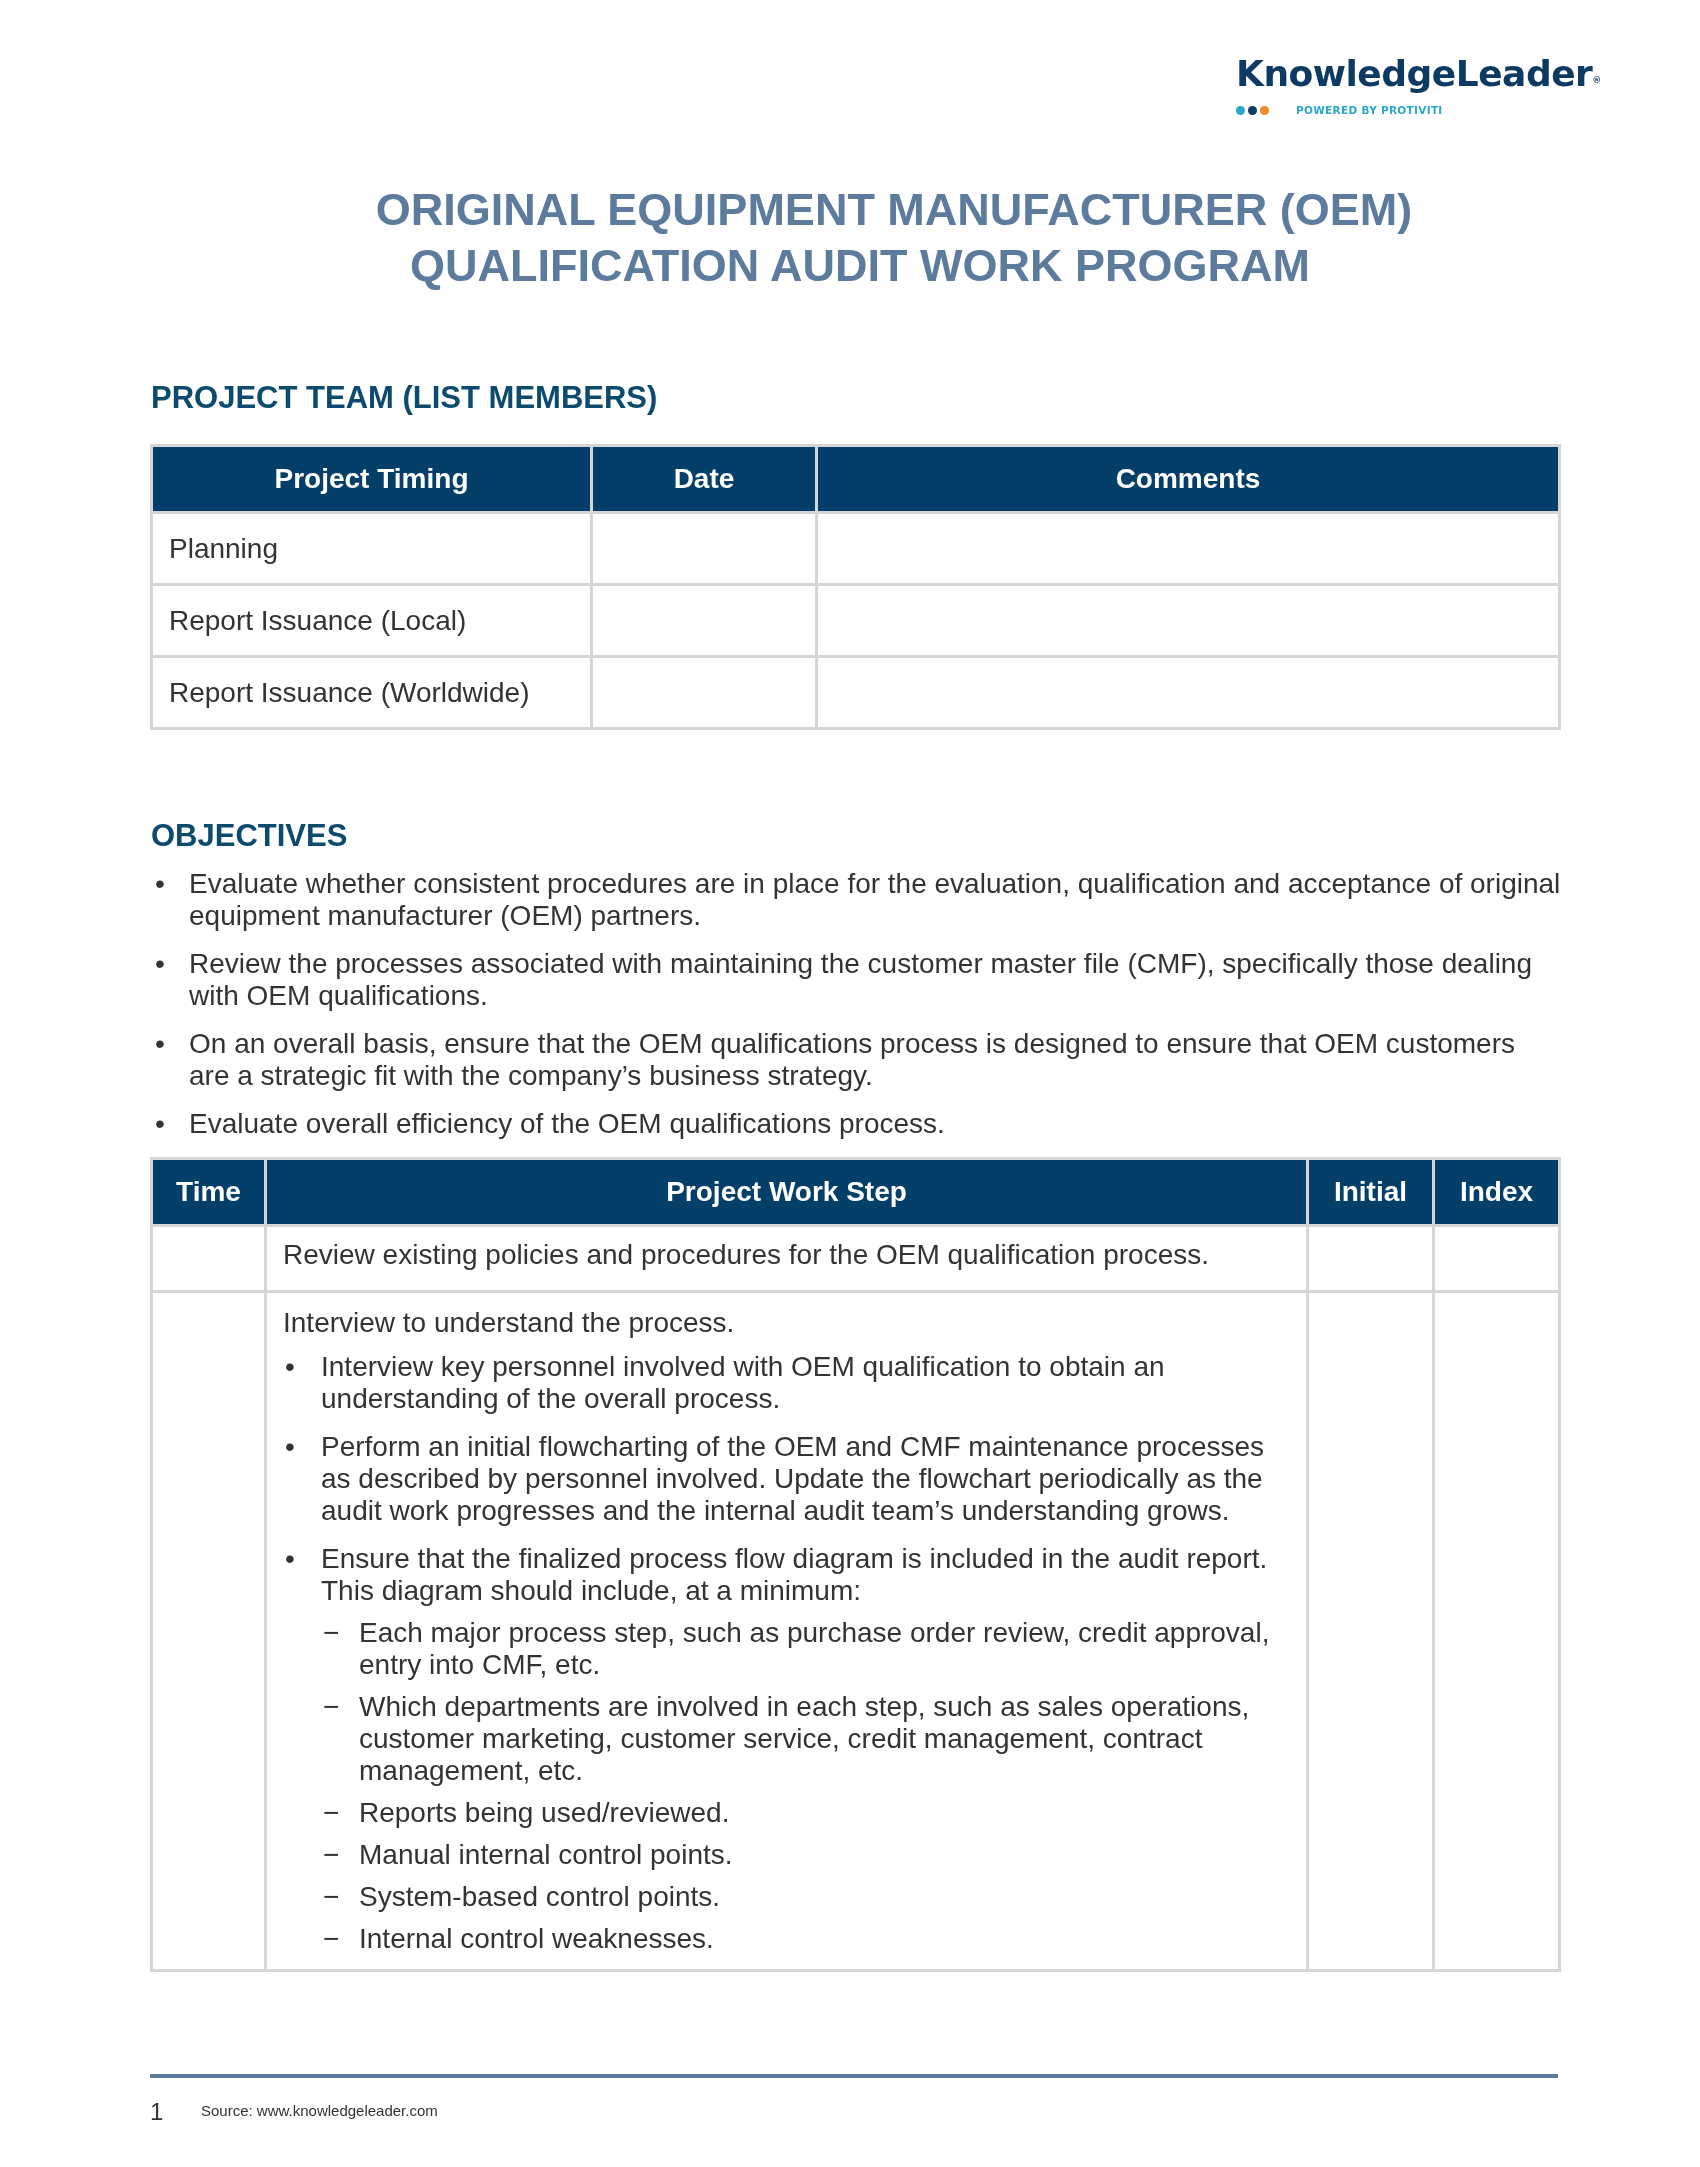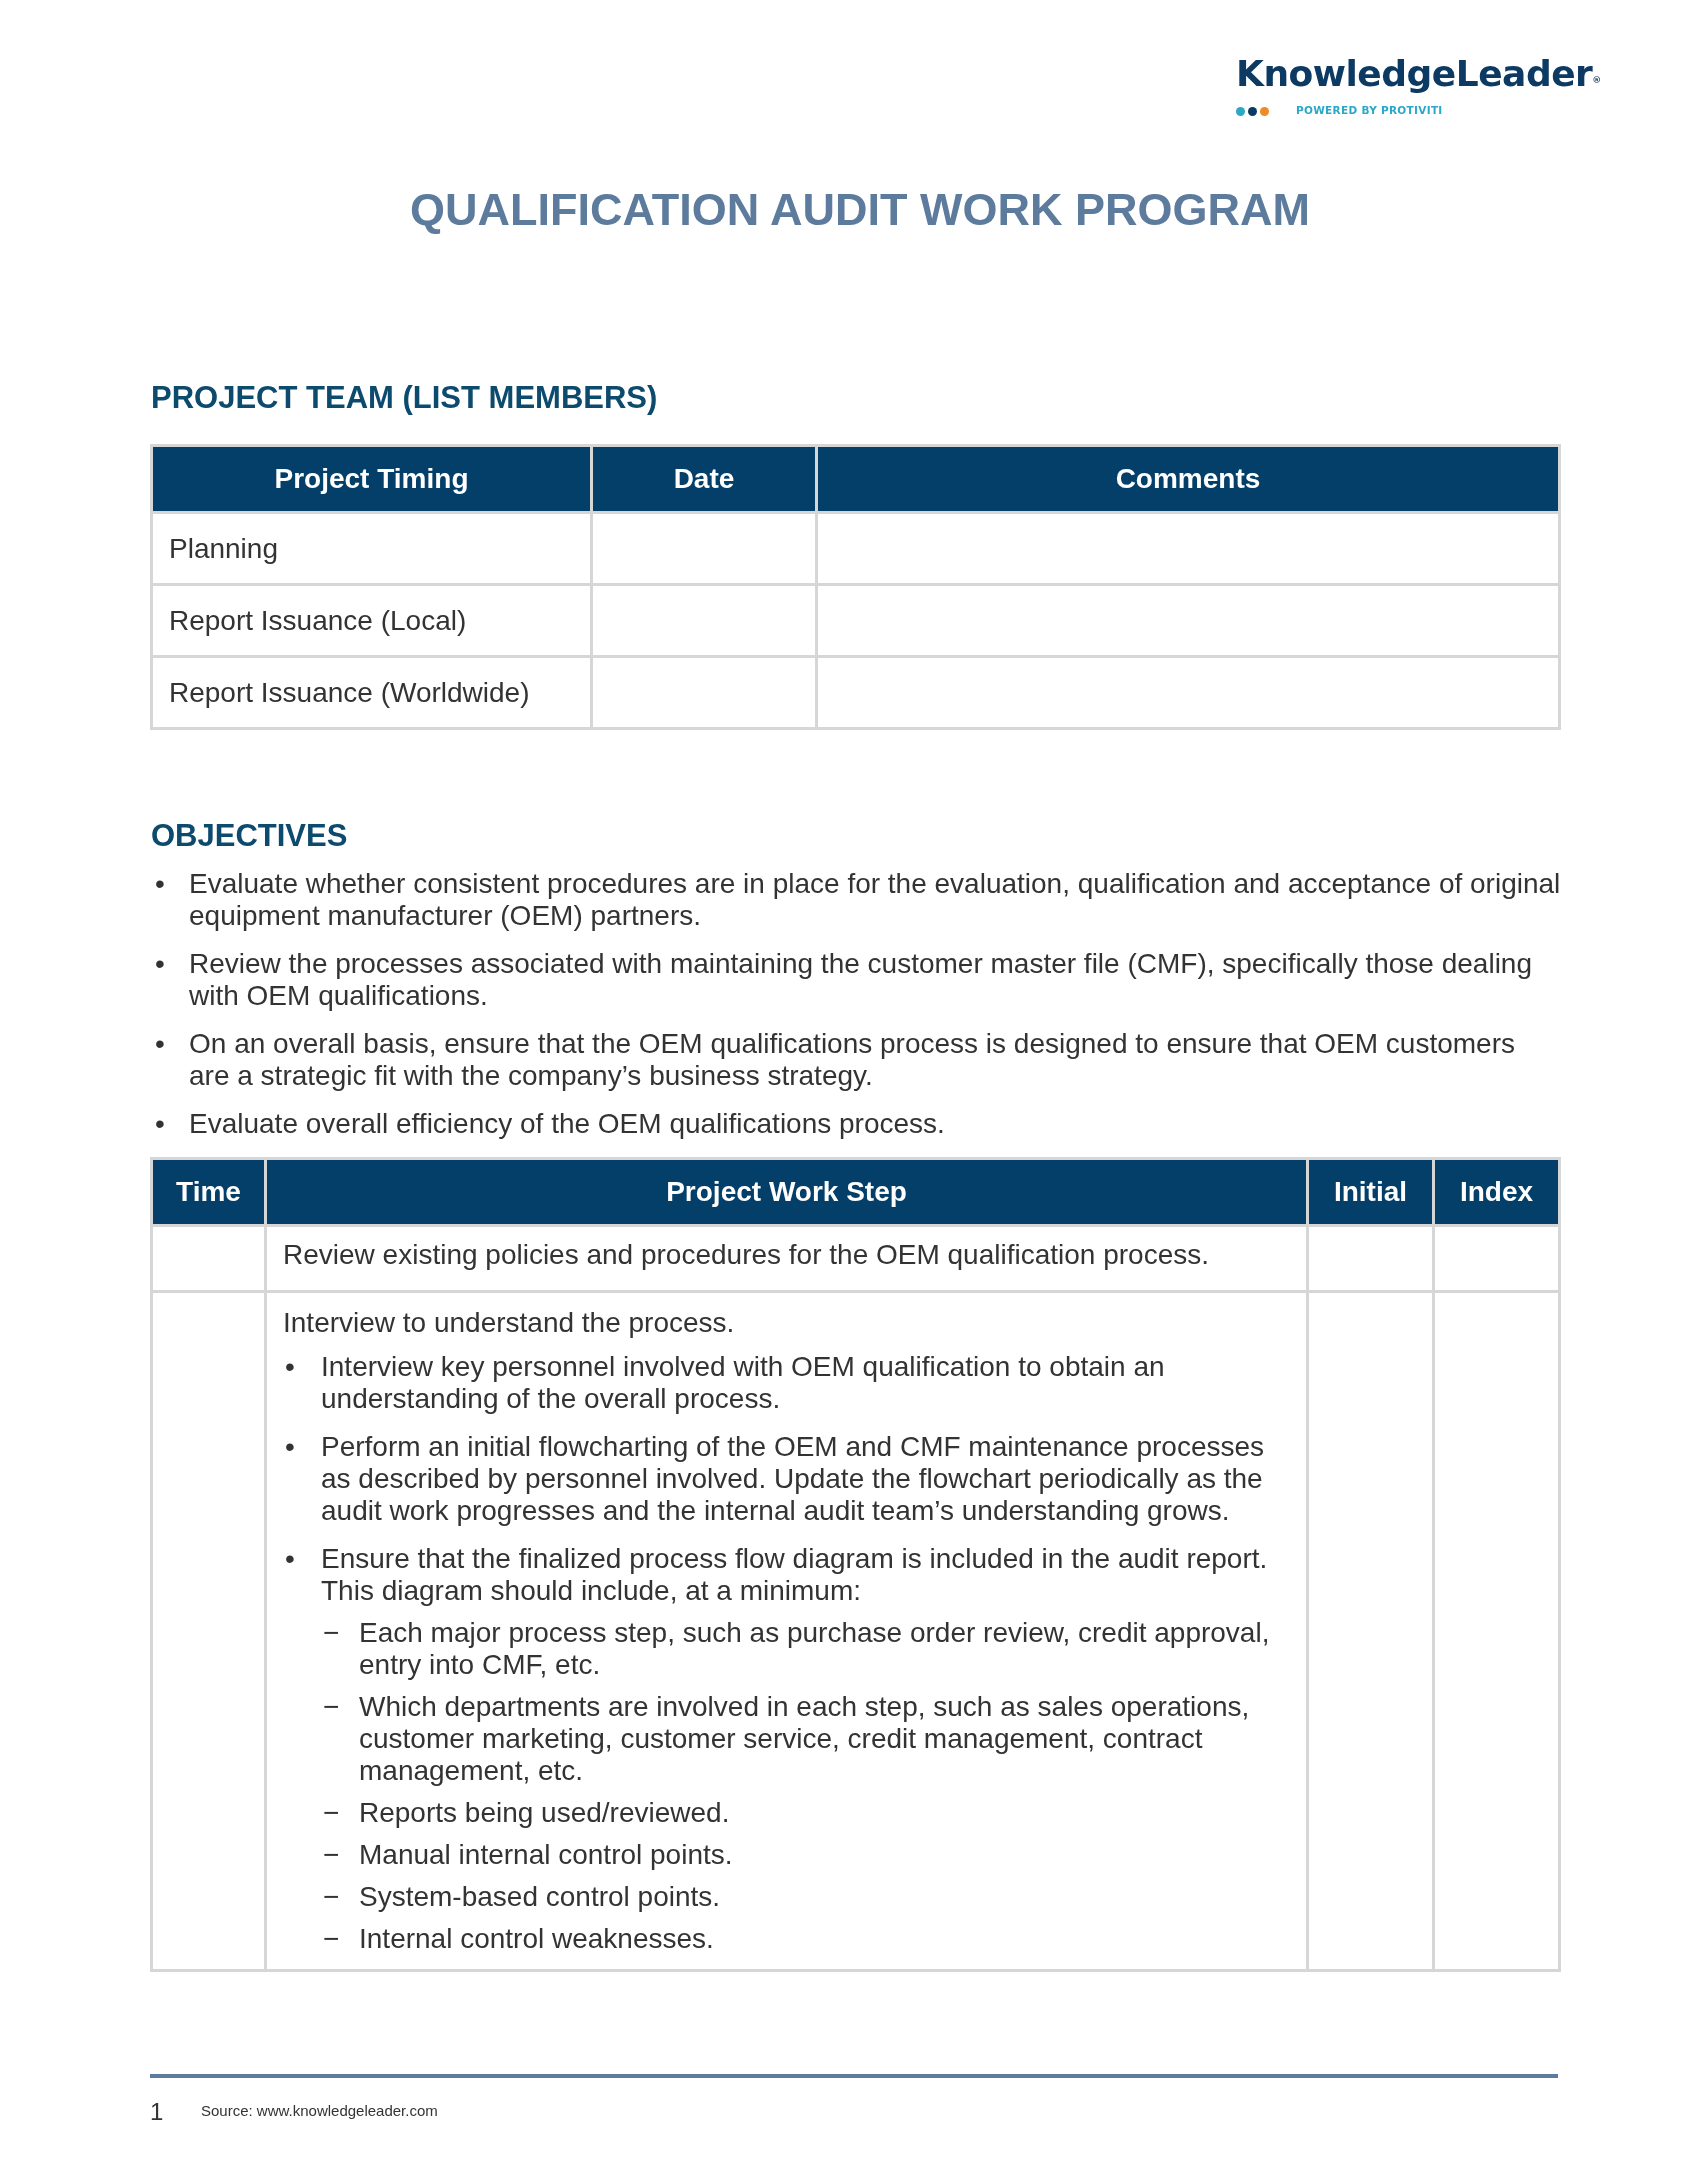--- a/index.html
+++ b/index.html
@@ -2,21 +2,21 @@
 <html><head>
 <meta charset="utf-8">
 <style>
   html, body { margin:0; padding:0; background:#ffffff; }
   body { width:1700px; height:2167px; position:relative; overflow:hidden;
          font-family:"Liberation Sans", sans-serif; color:#333333; }
   .logo { position:absolute; left:1236px; top:52px; width:330px; }
   .logo-word { font-family:"DejaVu Sans", sans-serif; font-weight:bold; font-size:36px;
                color:#0d3a63; letter-spacing:-0.5px; line-height:44px; }
   .logo-word sup { font-size:9px; vertical-align:top; position:relative; top:6px; }
-  .logo-sub { display:flex; align-items:flex-end; margin-top:8px; }
+  .logo-sub { display:flex; align-items:center; margin-top:8px; }
   .dot { width:9px; height:9px; border-radius:50%; display:inline-block; margin-right:3px; }
   .logo-tag { font-family:"DejaVu Sans", sans-serif; font-weight:bold; font-size:10.5px;
               color:#2aa7c9; margin-left:24px; letter-spacing:0.3px; }
 
   .title { position:absolute; left:0; width:1700px; text-align:center;
            font-weight:bold; font-size:45px; color:#5d7b9c; line-height:56px; }
   .title .l1 { display:block; padding-left:88px; }
   .title .l2 { display:block; padding-right:0px; padding-left:20px; }
 
   .h2 { position:absolute; left:151px; font-weight:bold; font-size:31px; color:#0c4a6e; }
@@ -57,20 +57,21 @@
   <div class="logo-word"><span>KnowledgeLeader</span><sup>®</sup></div>
   <div class="logo-sub">
     <span class="dot" style="background:#2aa7c9"></span>
     <span class="dot" style="background:#0d3a63"></span>
     <span class="dot" style="background:#f08a24"></span>
     <span class="logo-tag">POWERED BY PROTIVITI</span>
   </div>
 </div>
 
 <div class="title" style="top:182px;">
+  <span class="l1">ORIGINAL EQUIPMENT MANUFACTURER (OEM)</span>
   <span class="l2">QUALIFICATION AUDIT WORK PROGRAM</span>
 </div>
 
 <div class="h2" style="top:380px;">PROJECT TEAM (LIST MEMBERS)</div>
 
 <table class="t1">
   <colgroup>
       <col style="width:440px">
       <col style="width:225px">
       <col style="width:743px">

